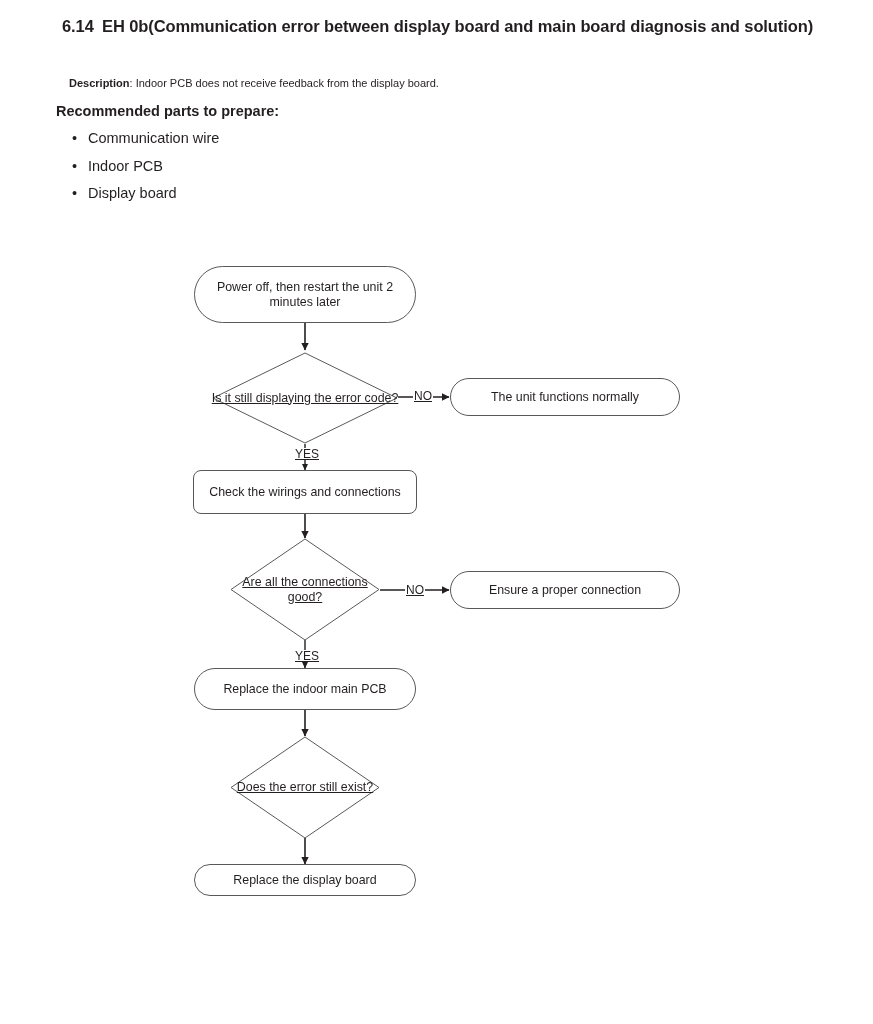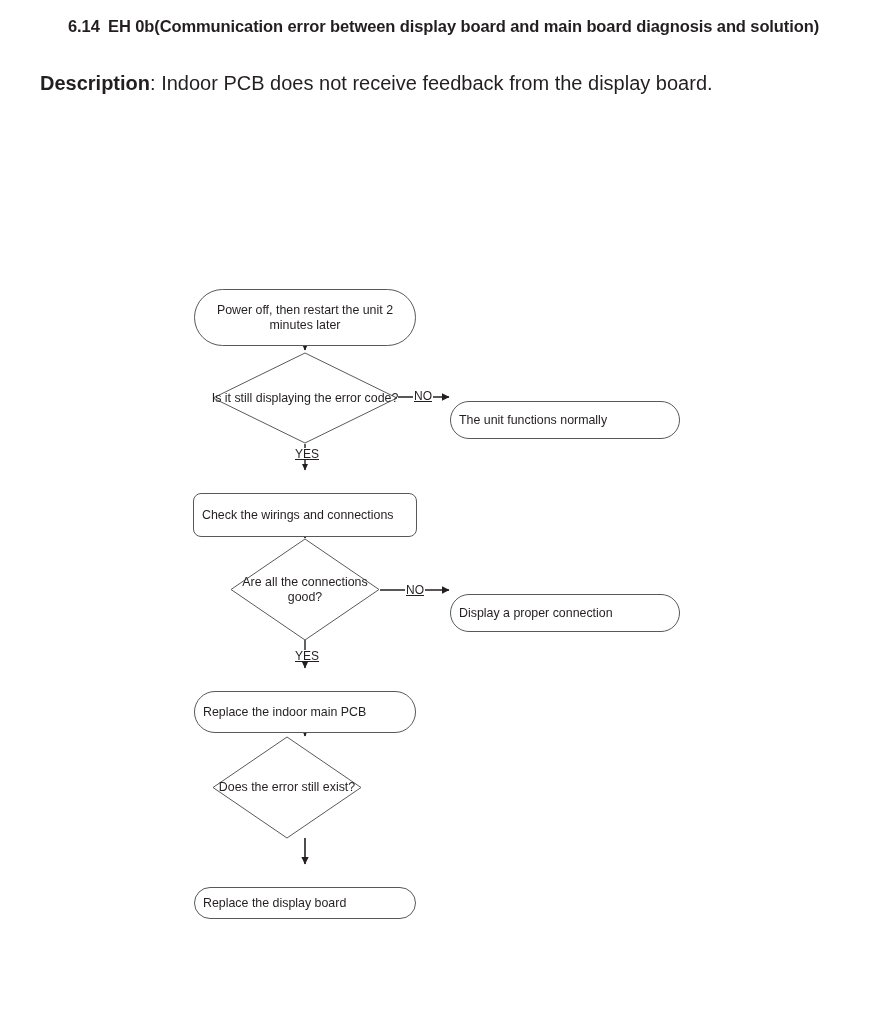--- a/index.html
+++ b/index.html
@@ -8,31 +8,31 @@
     background:#ffffff;
     font-family:"Liberation Sans", sans-serif;
     color:#231f20;
     position:relative;
     overflow:hidden;
   }
   .page{position:absolute;inset:0;}
 
   
   .heading{
-    position:absolute;left:68px;top:14px;width:790px;
+    position:absolute;left:62px;top:14px;width:790px;
     font-size:16.5px;font-weight:bold;line-height:24px;
     letter-spacing:-0.1px;
   }
   .heading .num{display:inline-block;width:40px;}
   .heading .ttl{display:inline;}
 
   
   .desc{
-    position:absolute;left:40px;top:73px;width:760px;
-    font-size:20px;line-height:20px;
+    position:absolute;left:69px;top:73px;width:760px;
+    font-size:11px;line-height:20px;
   }
   .desc b{font-weight:bold;}
   .rec{
     position:absolute;left:56px;top:101px;
     font-size:14.5px;font-weight:bold;line-height:20px;
   }
   .bullets{
     position:absolute;left:72px;top:125px;
     margin:0;padding:0;list-style:none;
   }
@@ -50,34 +50,33 @@
   }
 
   
   .flow{position:absolute;left:0;top:0;width:873px;height:1024px;}
   .flow svg{position:absolute;left:0;top:0;}
 
   .node{
     position:absolute;
     box-sizing:border-box;
     border:1px solid #58595b;
-    display:flex;align-items:center;justify-content:flex-start;
+    display:flex;align-items:center;justify-content:center;
     text-align:center;
     font-size:12.4px;line-height:15px;
     color:#231f20;
     background:#ffffff;
     padding:0 8px;
-    margin-top:23px;
   }
   .node.stadium{border-radius:30px;}
   .node.rect{border-radius:8px;}
 
   .diamond{
     position:absolute;
-    display:flex;align-items:center;justify-content:center;
+    display:flex;align-items:center;justify-content:center;text-decoration:underline;
   }
   .diamond .dshape{position:absolute;left:0;top:0;}
   .diamond .dlabel{
     position:relative;z-index:2;
     font-size:12.4px;line-height:15px;text-align:center;
     color:#231f20;white-space:nowrap;
   }
   .diamond .dlabel.wrap{white-space:normal;width:150px;}
 
   .edgelabel{
@@ -96,20 +95,26 @@
 <div class="page">
 
   <div class="heading">
     <span class="num">6.14</span><span class="ttl">EH 0b(Communication error between display board and main board diagnosis and solution)</span>
   </div>
 
   <div class="desc">
     <b>Description</b><span>: Indoor PCB does not receive feedback from the display board.</span>
   </div>
 
+  <div class="rec">Recommended parts to prepare:</div>
+  <ul class="bullets">
+    <li>Communication wire</li>
+    <li>Indoor PCB</li>
+    <li>Display board</li>
+  </ul>
 
 
   <div class="flow">
 
     <svg width="873" height="1024">
       <defs>
         <marker id="arrow" markerWidth="9" markerHeight="9" refX="7.5" refY="4.5" orient="auto" markerUnits="userSpaceOnUse">
           <path d="M0,0.6 L8,4.5 L0,8.4 z" fill="#231f20"></path>
         </marker>
         <marker id="arrowsm" markerWidth="8" markerHeight="8" refX="6.5" refY="4" orient="auto" markerUnits="userSpaceOnUse">
@@ -158,32 +163,32 @@
     </div>
 
     <div class="diamond" style="left:230px;top:538px;width:150px;height:103px;justify-content:center;">
       <svg class="dshape" width="150" height="103">
         <polygon points="75,1 149,51.5 75,102 1,51.5" fill="#ffffff" stroke="#58595b" stroke-width="1"></polygon>
       </svg>
       <span class="dlabel wrap">Are all the connections good?</span>
     </div>
 
     <div class="node stadium" style="left:450px;top:571px;width:230px;height:38px;">
-      <span>Display a proper connection</span>
+      <span>Ensure a proper connection</span>
     </div>
 
     <div class="edgelabel" style="left:405px;top:584px;">NO</div>
 
     <div class="edgelabel" style="left:294px;top:650px;">YES</div>
 
     <div class="node stadium" style="left:194px;top:668px;width:222px;height:42px;">
       <span>Replace the indoor main PCB</span>
     </div>
 
-    <div class="diamond" style="left:212px;top:736px;width:150px;height:103px;">
+    <div class="diamond" style="left:230px;top:736px;width:150px;height:103px;">
       <svg class="dshape" width="150" height="103">
         <polygon points="75,1 149,51.5 75,102 1,51.5" fill="#ffffff" stroke="#58595b" stroke-width="1"></polygon>
       </svg>
       <span class="dlabel">Does the error still exist?</span>
     </div>
 
     <div class="node stadium" style="left:194px;top:864px;width:222px;height:32px;">
       <span>Replace the display board</span>
     </div>
 

